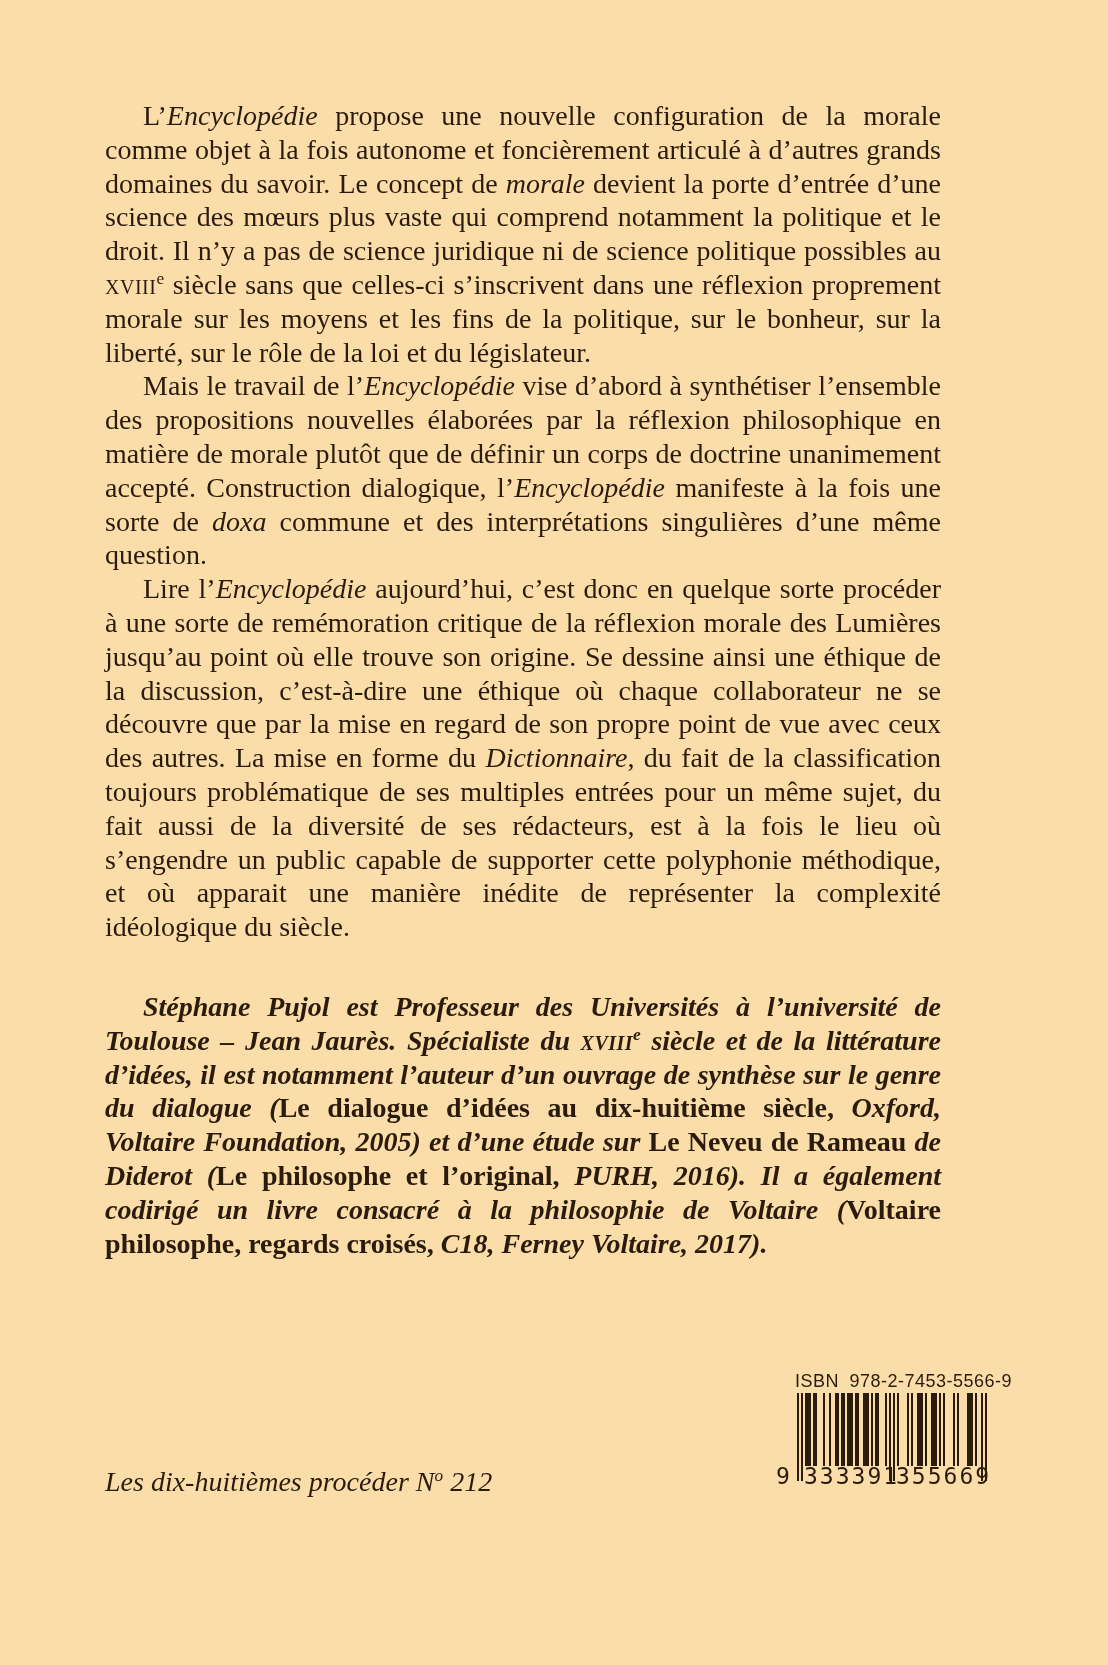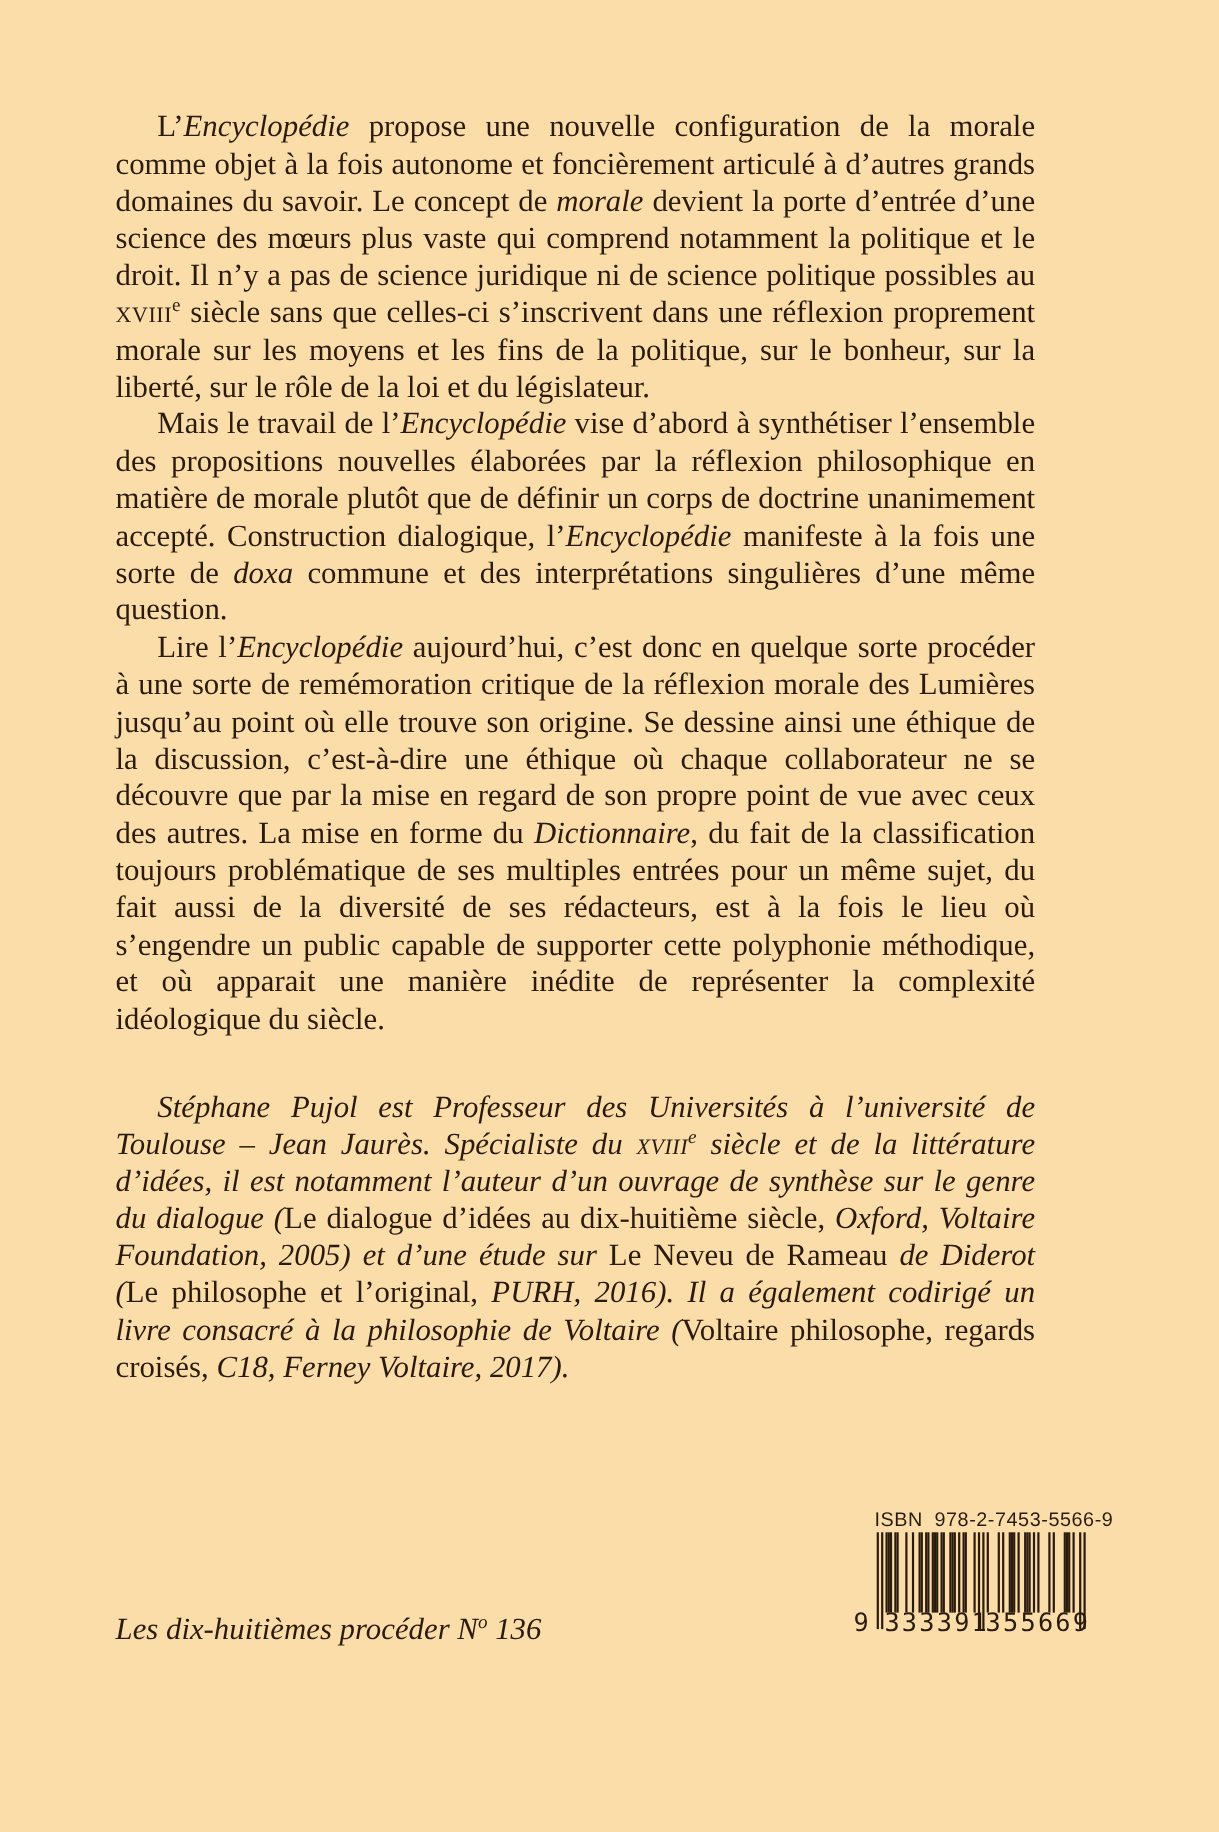--- a/index.html
+++ b/index.html
@@ -27,20 +27,21 @@
     margin:0;
     font-size:28px;
     line-height:33.8px;
     text-align:justify;
     text-indent:38px;
     hyphens:none;
   }
   p.bio{
     margin-top:46px;
     font-style:italic;
+    font-weight:bold;
   }
   .seg-i{font-style:italic;}
   .seg-r{font-style:normal;}
   .seg-sc{font-variant:small-caps;letter-spacing:0.5px;}
   .seg-sup{vertical-align:super;font-size:0.62em;line-height:0;}
   .series-label{
     position:absolute;
     left:105px;top:1466px;
     font-size:28px;
     font-style:italic;
@@ -93,21 +94,21 @@
 
 <div class="cover">
 
   <div class="main-text">
     <p class="para"><span>L’</span><span class="seg-i">Encyclopédie</span><span> propose une nouvelle configuration de la morale comme objet à la fois autonome et foncièrement articulé à d’autres grands domaines du savoir. Le concept de </span><span class="seg-i">morale</span><span> devient la porte d’entrée d’une science des mœurs plus vaste qui comprend notamment la politique et le droit. Il n’y a pas de science juridique ni de science politique possibles au </span><span class="seg-sc">xviii</span><span class="seg-sup">e</span><span> siècle sans que celles-ci s’inscrivent dans une réflexion proprement morale sur les moyens et les fins de la politique, sur le bonheur, sur la liberté, sur le rôle de la loi et du législateur.</span></p>
     <p class="para"><span>Mais le travail de l’</span><span class="seg-i">Encyclopédie</span><span> vise d’abord à synthétiser l’ensemble des propositions nouvelles élaborées par la réflexion philosophique en matière de morale plutôt que de définir un corps de doctrine unanimement accepté. Construction dialogique, l’</span><span class="seg-i">Encyclopédie</span><span> manifeste à la fois une sorte de </span><span class="seg-i">doxa</span><span> commune et des interprétations singulières d’une même question.</span></p>
     <p class="para"><span>Lire l’</span><span class="seg-i">Encyclopédie</span><span> aujourd’hui, c’est donc en quelque sorte procéder à une sorte de remémoration critique de la réflexion morale des Lumières jusqu’au point où elle trouve son origine. Se dessine ainsi une éthique de la discussion, c’est-à-dire une éthique où chaque collaborateur ne se découvre que par la mise en regard de son propre point de vue avec ceux des autres. La mise en forme du </span><span class="seg-i">Dictionnaire</span><span>, du fait de la classification toujours problématique de ses multiples entrées pour un même sujet, du fait aussi de la diversité de ses rédacteurs, est à la fois le lieu où s’engendre un public capable de supporter cette polyphonie méthodique, et où apparait une manière inédite de représenter la complexité idéologique du siècle.</span></p>
     <p class="para bio"><span class="seg-i">Stéphane Pujol est Professeur des Universités à l’université de Toulouse – Jean Jaurès. Spécialiste du </span><span class="seg-i seg-sc">xviii</span><span class="seg-i seg-sup">e</span><span class="seg-i"> siècle et de la littérature d’idées, il est notamment l’auteur d’un ouvrage de synthèse sur le genre du dialogue (</span><span class="seg-r">Le dialogue d’idées au dix-huitième siècle, </span><span class="seg-i">Oxford, Voltaire Foundation, 2005) et d’une étude sur </span><span class="seg-r">Le Neveu de Rameau </span><span class="seg-i">de Diderot (</span><span class="seg-r">Le philosophe et l’original, </span><span class="seg-i">PURH, 2016). Il a également codirigé un livre consacré à la philosophie de Voltaire (</span><span class="seg-r">Voltaire philosophe, regards croisés, </span><span class="seg-i">C18, Ferney Voltaire, 2017).</span></p>
   </div>
 
-  <div class="series-label"><span class="seg-i">Les dix-huitièmes procéder N</span><span class="seg-i seg-sup">o</span><span class="seg-i"> 136</span></div>
+  <div class="series-label"><span class="seg-i">Les dix-huitièmes procéder N</span><span class="seg-i seg-sup">o</span><span class="seg-i"> 212</span></div>
 
   <div class="barcode-area">
     <div class="isbn-label">ISBN 978-2-7453-5566-9</div>
     <div class="bars" id="bars">
       <span class="bc-digit bc-first">9</span>
       <span class="bc-digit bc-g1">333391</span>
       <span class="bc-digit bc-g2">355669</span>
     <i class="bar guard" style="left: 0px;"></i>
         <i class="bar guard" style="left: 4px;"></i>
         <i class="bar" style="left: 8px;"></i>

